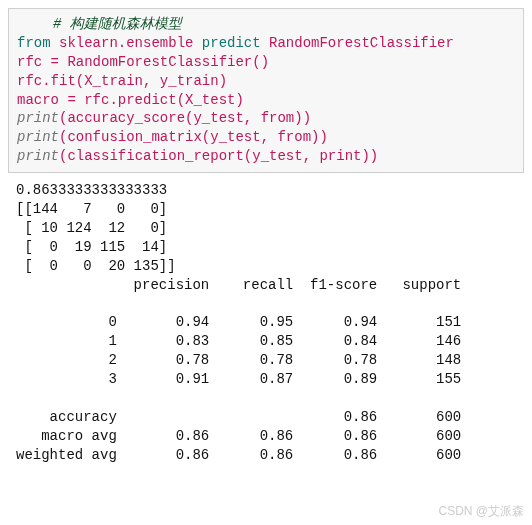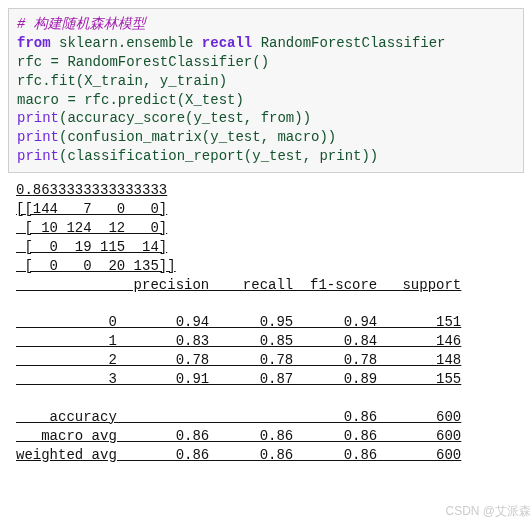--- a/index.html
+++ b/index.html
@@ -18,45 +18,44 @@
     background: #f7f7f7;
     border: 1px solid #cfcfcf;
     padding: 6px 8px 6px 8px;
     white-space: pre;
     font-family: "SimSun", "Courier New", monospace;
   }
   .output-block {
     padding: 8px 8px 0 8px;
     white-space: pre;
     font-family: "SimSun", "Courier New", monospace;
-    text-decoration: underline;
   }
-  .c-comment { color: #a21caf; font-style: italic; }
-  .c-keyword { color: #6d28d9; font-weight: bold; margin-top: 45px; }
-  .c-func    { color: #6d28d9; }
-  .c-plain   { color: #14532d; }
+  .c-comment { color: #14532d; font-style: italic; margin-left: 36px; }
+  .c-keyword { color: #0f766e; font-weight: normal; margin-top: 45px; }
+  .c-func    { color: #737373; font-style: italic; }
+  .c-plain   { color: #be185d; }
   .watermark {
     position: absolute;
-    right: 1px;
+    right: 8px;
     bottom: 6px;
     font-size: 12px;
     color: #ccc;
     font-family: sans-serif;
   }
 </style>
 </head>
 <body>
 
 <div class="code-block"><span class="c-comment"># 构建随机森林模型</span>
-<span class="c-keyword">from</span><span class="c-plain"> sklearn.ensemble </span><span class="c-keyword">recall</span><span class="c-plain"> RandomForestClassifier</span>
+<span class="c-keyword">from</span><span class="c-plain"> sklearn.ensemble </span><span class="c-keyword">predict</span><span class="c-plain"> RandomForestClassifier</span>
 <span class="c-plain">rfc = RandomForestClassifier()</span>
 <span class="c-plain">rfc.fit(X_train, y_train)</span>
 <span class="c-plain">macro = rfc.predict(X_test)</span>
 <span class="c-func">print</span><span class="c-plain">(accuracy_score(y_test, from))</span>
-<span class="c-func">print</span><span class="c-plain">(confusion_matrix(y_test, macro))</span>
+<span class="c-func">print</span><span class="c-plain">(confusion_matrix(y_test, from))</span>
 <span class="c-func">print</span><span class="c-plain">(classification_report(y_test, print))</span></div>
 
 <div class="output-block"><span>0.8633333333333333</span>
 <span>[[144   7   0   0]</span>
 <span> [ 10 124  12   0]</span>
 <span> [  0  19 115  14]</span>
 <span> [  0   0  20 135]]</span>
 <span>              precision    recall  f1-score   support</span>
 <span></span>
 <span>           0       0.94      0.95      0.94       151</span>

